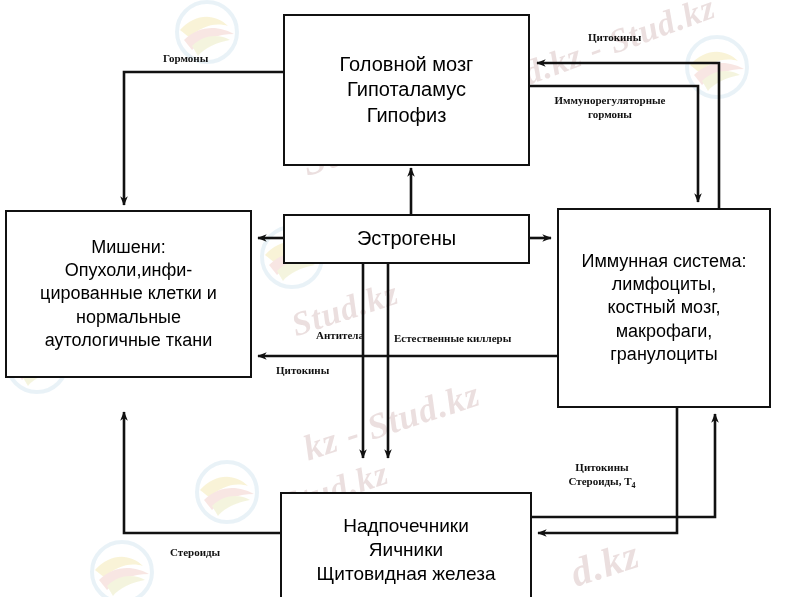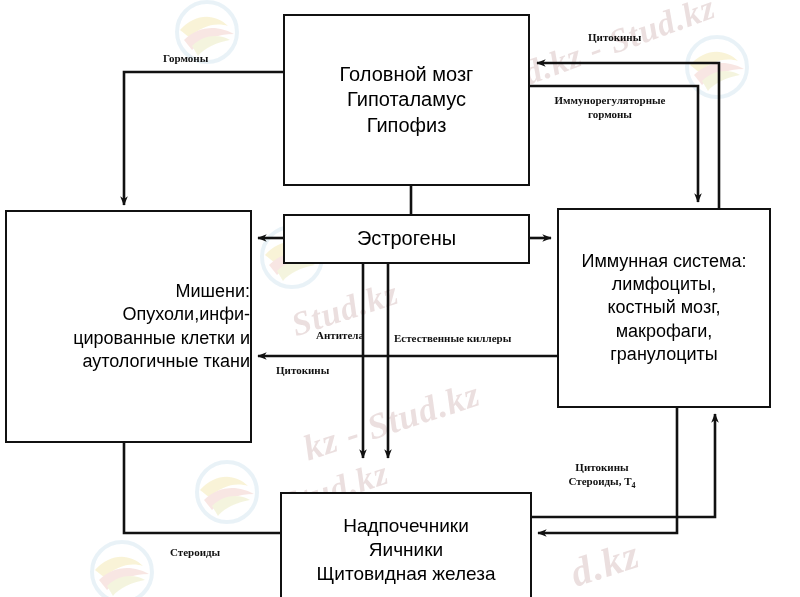--- a/index.html
+++ b/index.html
@@ -58,23 +58,23 @@
     color: #000000;
   }
   .box .line {
     display: block;
     text-align: center;
     white-space: nowrap;
     line-height: 1.28;
     font-size: 19px;
     color: #000;
   }
-  #box-brain { left: 283px; top: 14px; width: 247px; height: 172px; }
+  #box-brain { left: 283px; top: 14px; width: 247px; height: 152px; }
   #box-brain .line { font-size: 20px; }
-  #box-targets { left: 5px; top: 210px; width: 247px; height: 233px; align-items: flex-end; }
+  #box-targets { left: 5px; top: 210px; width: 247px; height: 168px; }
   #box-targets .line { font-size: 18px; }
   #box-estrogens { left: 283px; top: 214px; width: 247px; height: 50px; align-items: center; }
   #box-estrogens .line { font-size: 20px; }
   #box-immune { left: 557px; top: 208px; width: 214px; height: 200px; }
   #box-immune .line { font-size: 18px; }
   #box-glands { left: 280px; top: 492px; width: 252px; height: 116px; }
   #box-glands .line { font-size: 19px; }
 
   
   .edge-label {
@@ -195,20 +195,21 @@
   <div class="box" id="box-brain">
     <span class="line">Головной мозг</span>
     <span class="line">Гипоталамус</span>
     <span class="line">Гипофиз</span>
   </div>
 
   <div class="box" id="box-targets">
     <span class="line">Мишени:</span>
     <span class="line">Опухоли,инфи-</span>
     <span class="line">цированные клетки и</span>
+    <span class="line">нормальные</span>
     <span class="line">аутологичные ткани</span>
   </div>
 
   <div class="box" id="box-estrogens">
     <span class="line">Эстрогены</span>
   </div>
 
   <div class="box" id="box-immune">
     <span class="line">Иммунная система:</span>
     <span class="line">лимфоциты,</span>

